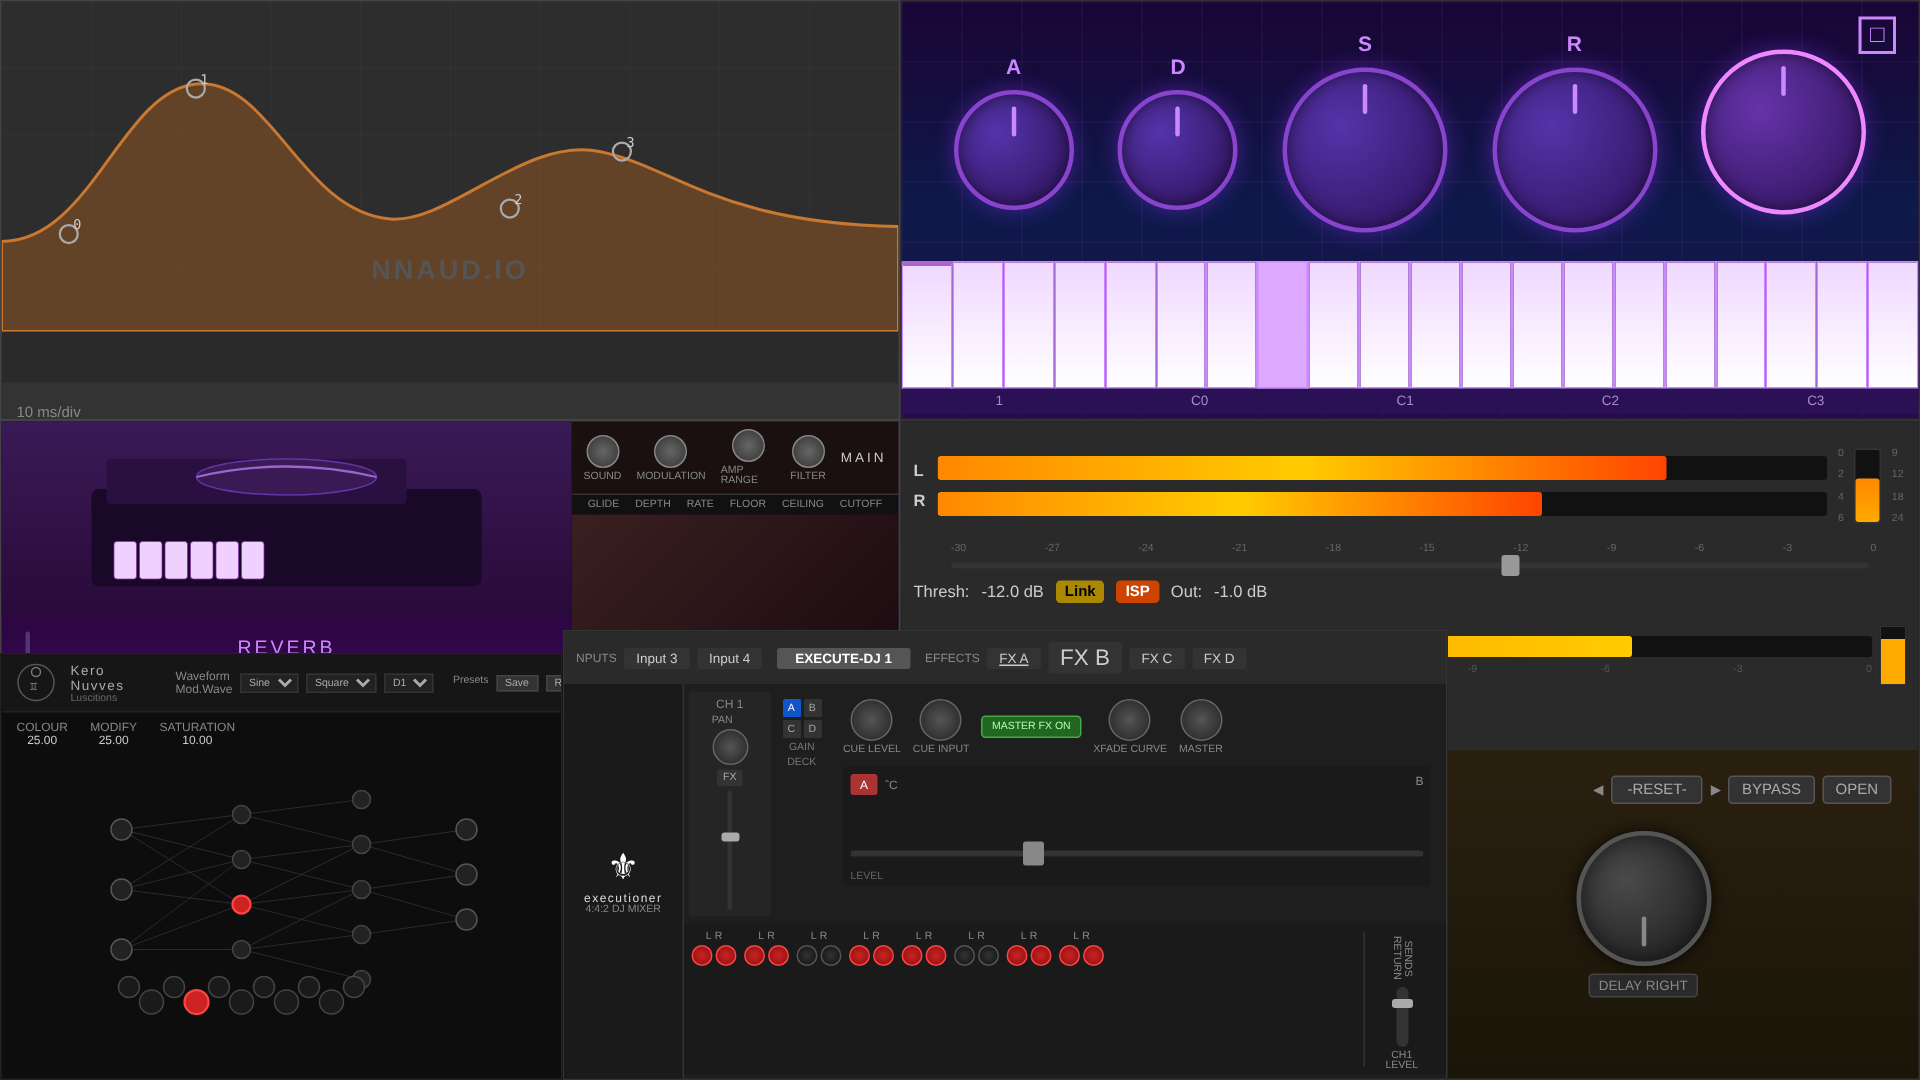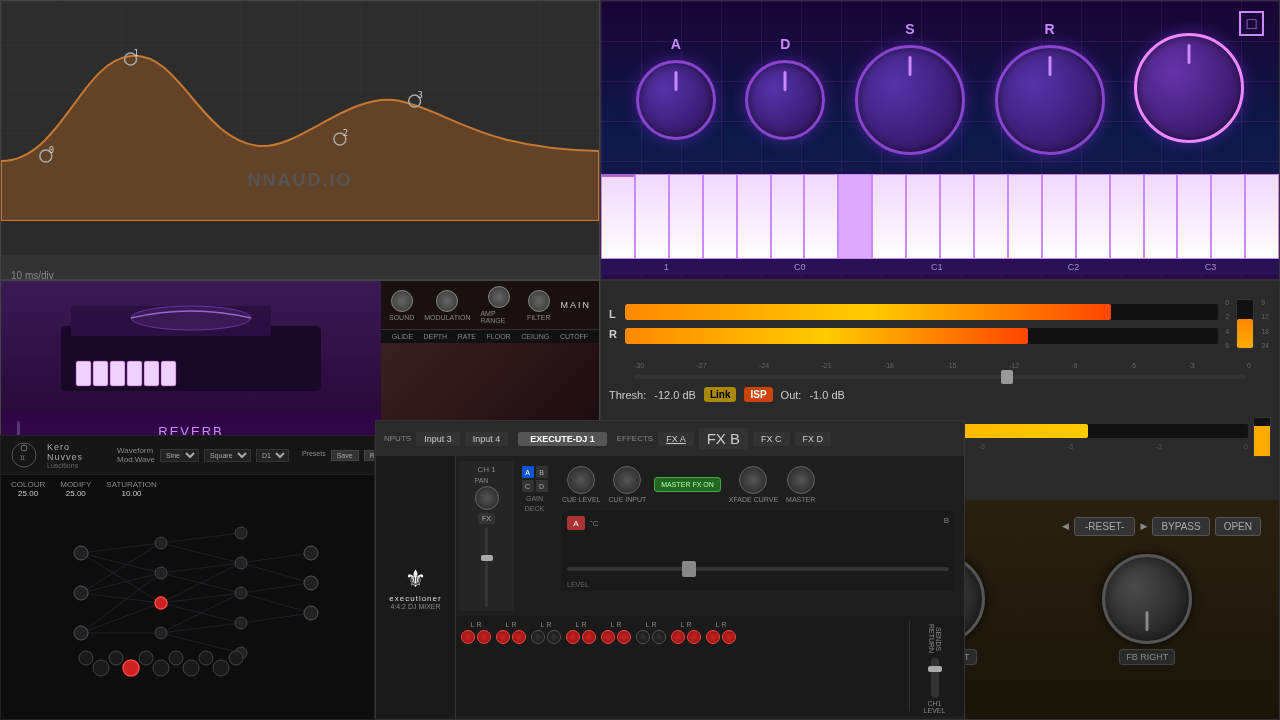--- a/index.html
+++ b/index.html
@@ -669,24 +669,20 @@
 
     <div class="freelay-knobs">
       <div class="fl-knob-item">
         <div class="fl-knob"></div>
         <div class="fl-knob-label">DELAY LEFT</div>
       </div>
       <div class="fl-knob-item">
         <div class="fl-knob"></div>
         <div class="fl-knob-label">DELAY RIGHT</div>
       </div>
-      <div class="fl-knob-item">
-        <div class="fl-knob"></div>
-        <div class="fl-knob-label">FB RIGHT</div>
-      </div>
     </div>
   </div>
 </div>
 
 <div style="position:fixed; bottom:0; left:0; width:375px; height:285px; background:#0d0d0d; border:1px solid #222; overflow:hidden; z-index:10;">
 
   <div style="display:flex; align-items:center; gap:8px; padding:4px 8px; background:#161616; border-bottom:1px solid #222;">
 
     <div style="display:flex; flex-direction:column; align-items:center;">
       <svg width="30" height="30" viewBox="0 0 30 30">

